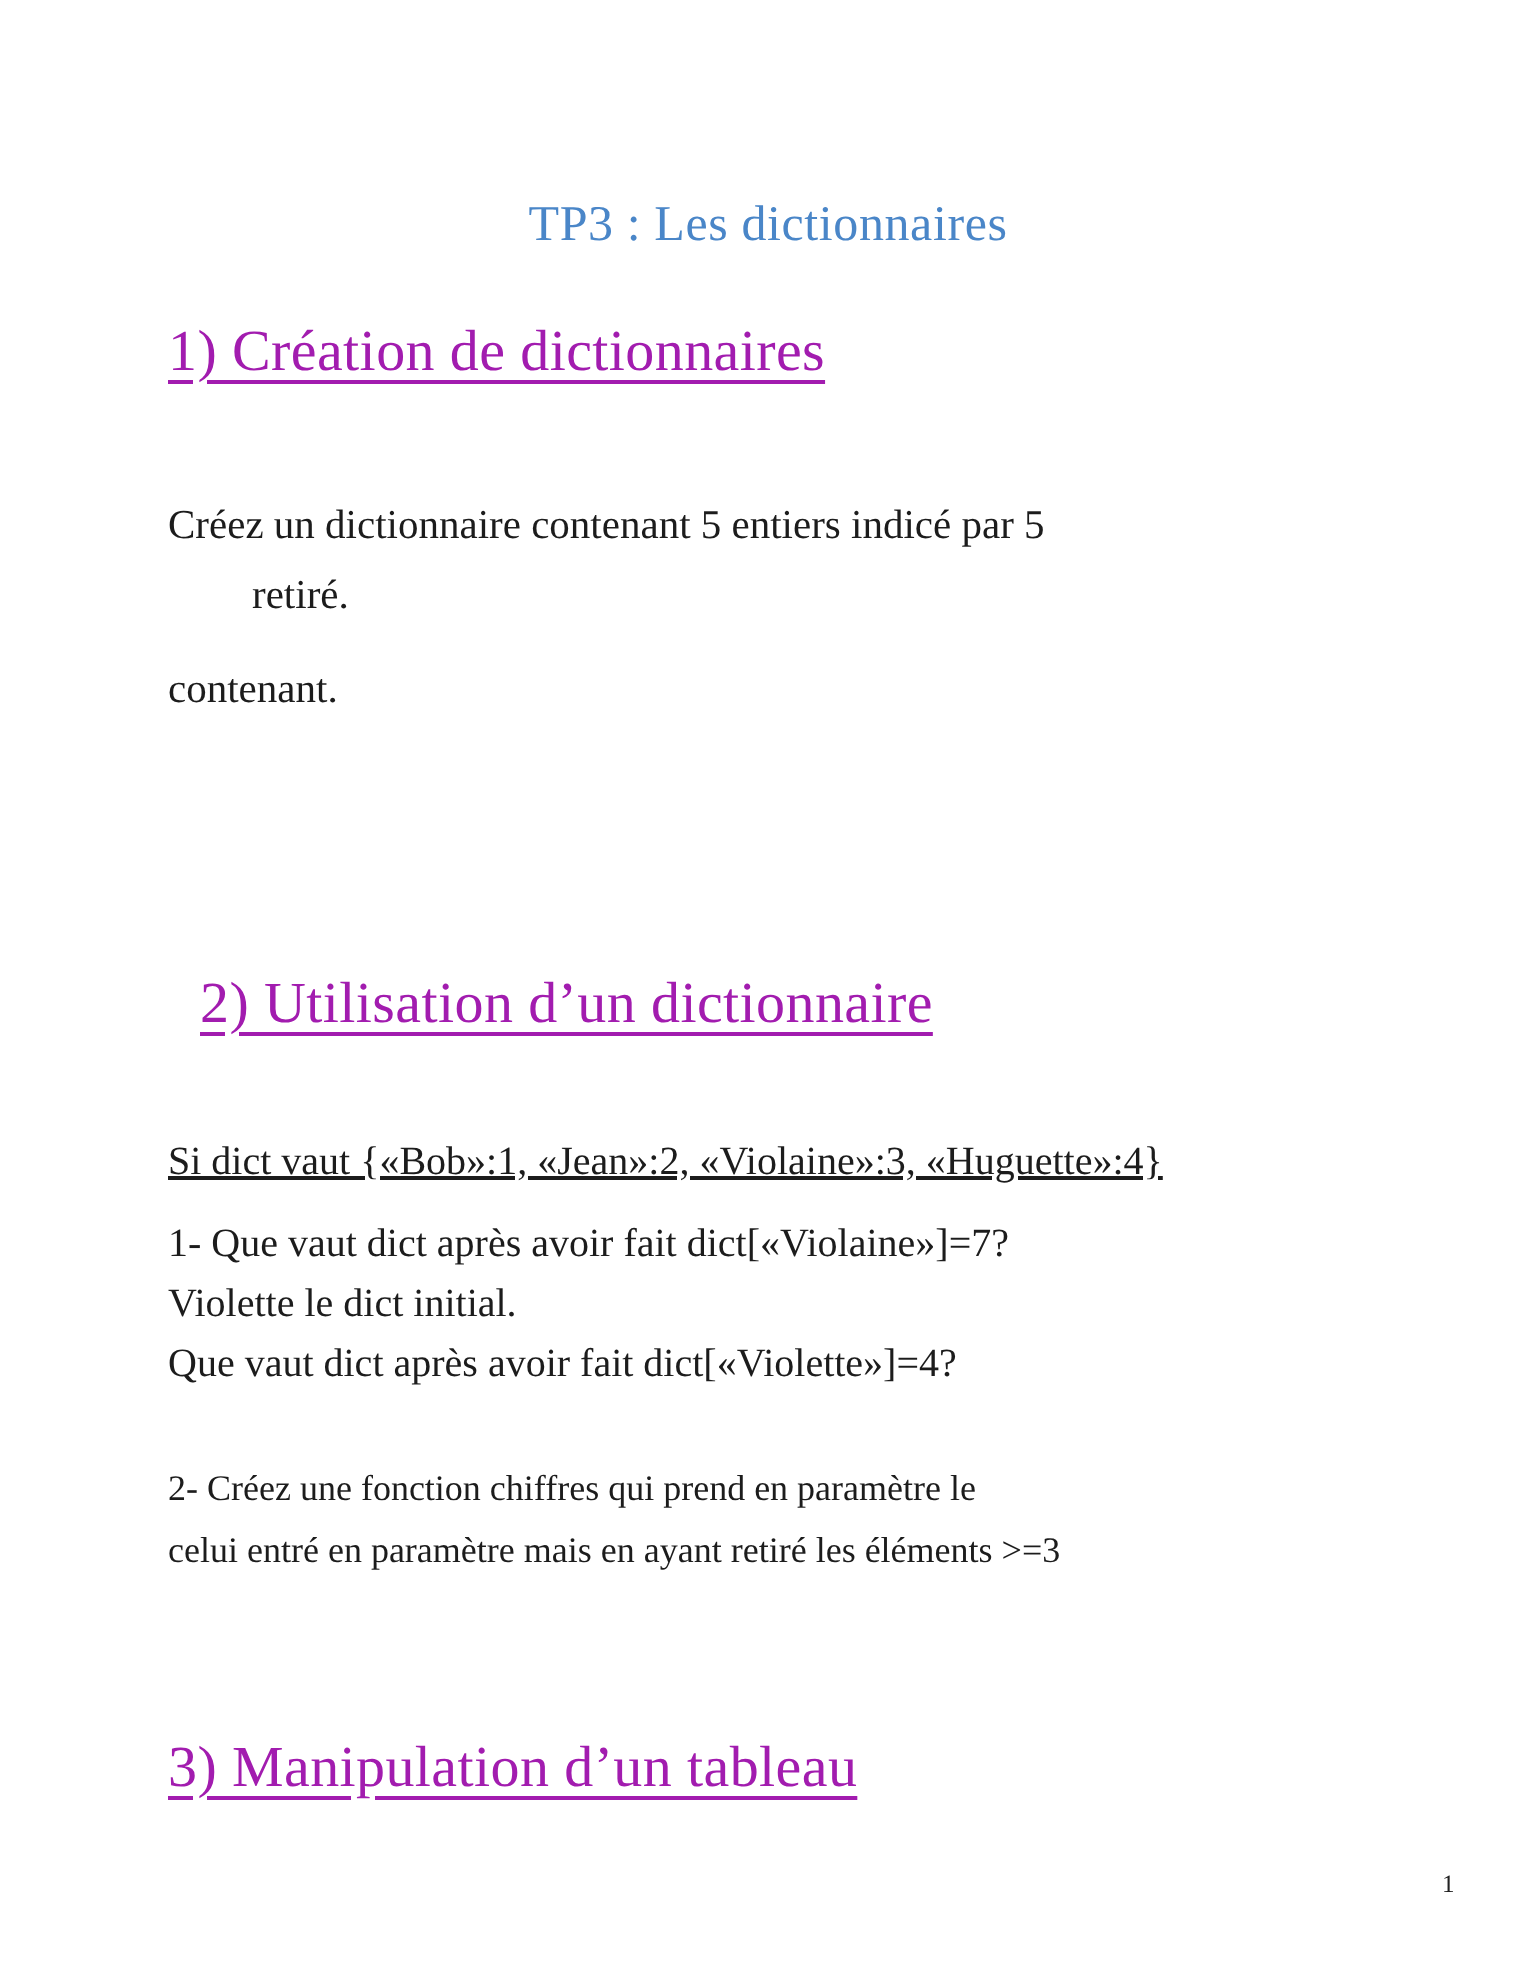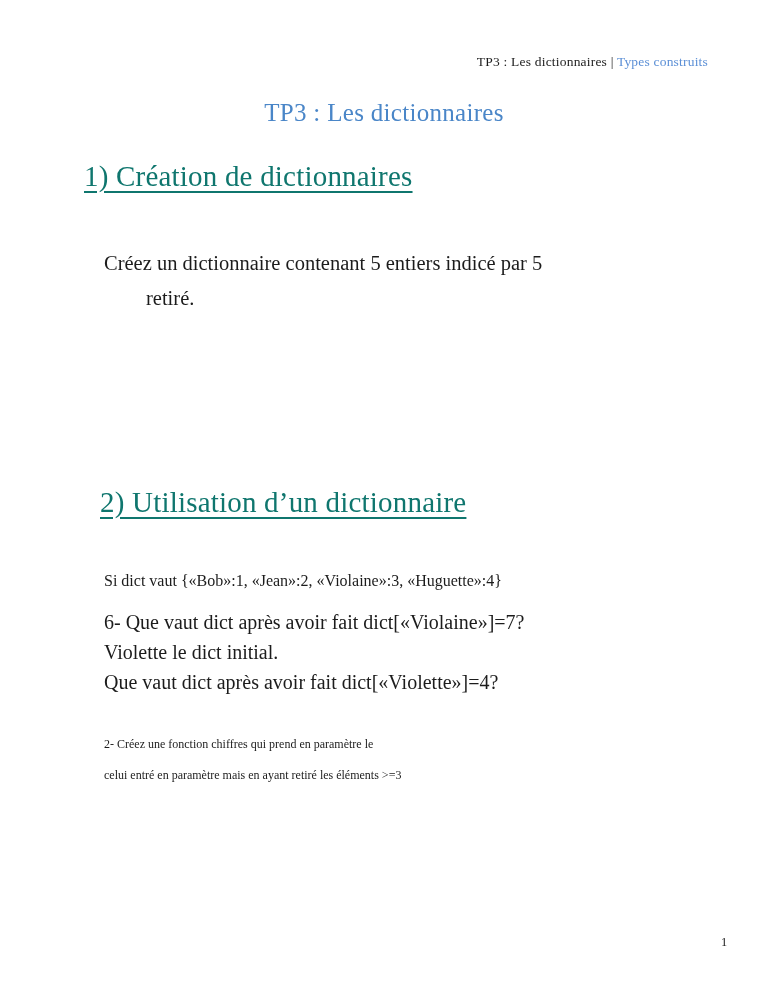--- a/index.html
+++ b/index.html
@@ -35,89 +35,89 @@
     text-align: center;
     font-size: 25px;
     color: #4a86c8;
     letter-spacing: 0.3px;
   }
   .heading {
     position: absolute;
     left: 84px;
     font-size: 29px;
     font-weight: normal;
-    color: #0f766e;
+    color: #a21caf;
     text-decoration: underline;
     text-underline-offset: 5px;
     letter-spacing: 0.2px;
     margin: 0;
   }
   .h1 { top: 160px; }
   .h2 { top: 486px; margin-left: 16px; }
   .h3 { top: 868px; }
   .para {
     position: absolute;
     left: 84px;
     width: 650px;
     font-size: 20.5px;
     line-height: 34px;
     color: #1c1c1c;
   }
   .para .line {
     white-space: pre;
-    margin-left: 20px;
   }
   .para .indent {
     padding-left: 42px;
   }
   .p1 { top: 246px; line-height: 35px; }
   .p2 { top: 328px; line-height: 34px; }
-  .p-intro { top: 564px; font-size: 16px; }
+  .p-intro { top: 564px; font-size: 20px; text-decoration: underline; }
   .p-q1 { top: 607px; font-size: 20px; line-height: 30px; }
-  .p-q2 { top: 729px; font-size: 12px; line-height: 31px; }
+  .p-q2 { top: 729px; font-size: 18px; line-height: 31px; }
   .page-number {
     position: absolute;
     top: 935px;
     left: 721px;
     font-size: 12.5px;
     color: #222222;
   }
 </style>
 </head>
 <body>
 
 <div class="page">
 
-  <div class="running-header"><span>TP3 : Les dictionnaires | </span><span class="link">Types construits</span></div>
 
   <div class="doc-title">TP3 : Les dictionnaires</div>
 
   <h1 class="heading h1">1) Création de dictionnaires</h1>
 
   <div class="para p1">
     <div class="line">Créez un dictionnaire contenant 5 entiers indicé par 5</div>
     <div class="line indent">retiré.</div>
   </div>
 
   <div class="para p2">
+    <div class="line">contenant.</div>
   </div>
 
   <h1 class="heading h2">2) Utilisation d’un dictionnaire</h1>
 
   <div class="para p-intro">
     <div class="line">Si dict vaut {«Bob»:1, «Jean»:2, «Violaine»:3, «Huguette»:4}</div>
   </div>
 
   <div class="para p-q1">
-    <div class="line">6- Que vaut dict après avoir fait dict[«Violaine»]=7?</div>
+    <div class="line">1- Que vaut dict après avoir fait dict[«Violaine»]=7?</div>
     <div class="line">Violette le dict initial.</div>
     <div class="line">Que vaut dict après avoir fait dict[«Violette»]=4?</div>
   </div>
 
   <div class="para p-q2">
     <div class="line">2- Créez une fonction chiffres qui prend en paramètre le</div>
     <div class="line">celui entré en paramètre mais en ayant retiré les éléments &gt;=3</div>
   </div>
 
+  <h1 class="heading h3">3) Manipulation d’un tableau</h1>
 
   <div class="page-number">1</div>
 
 </div>
 
 </body></html>

